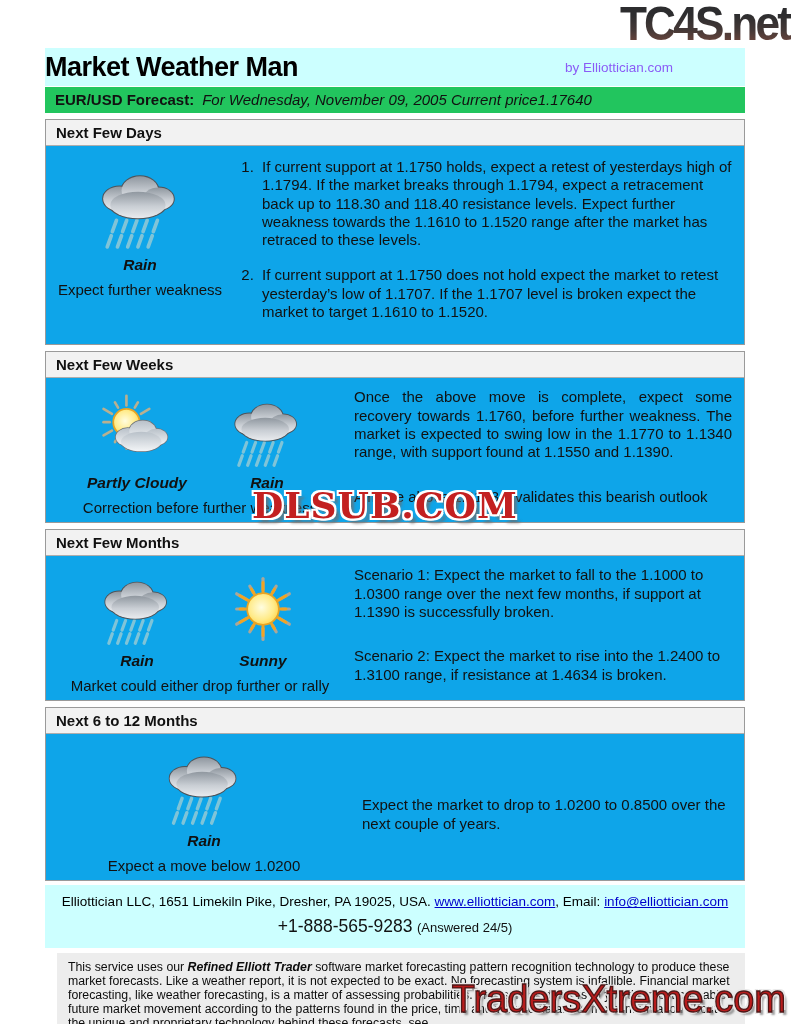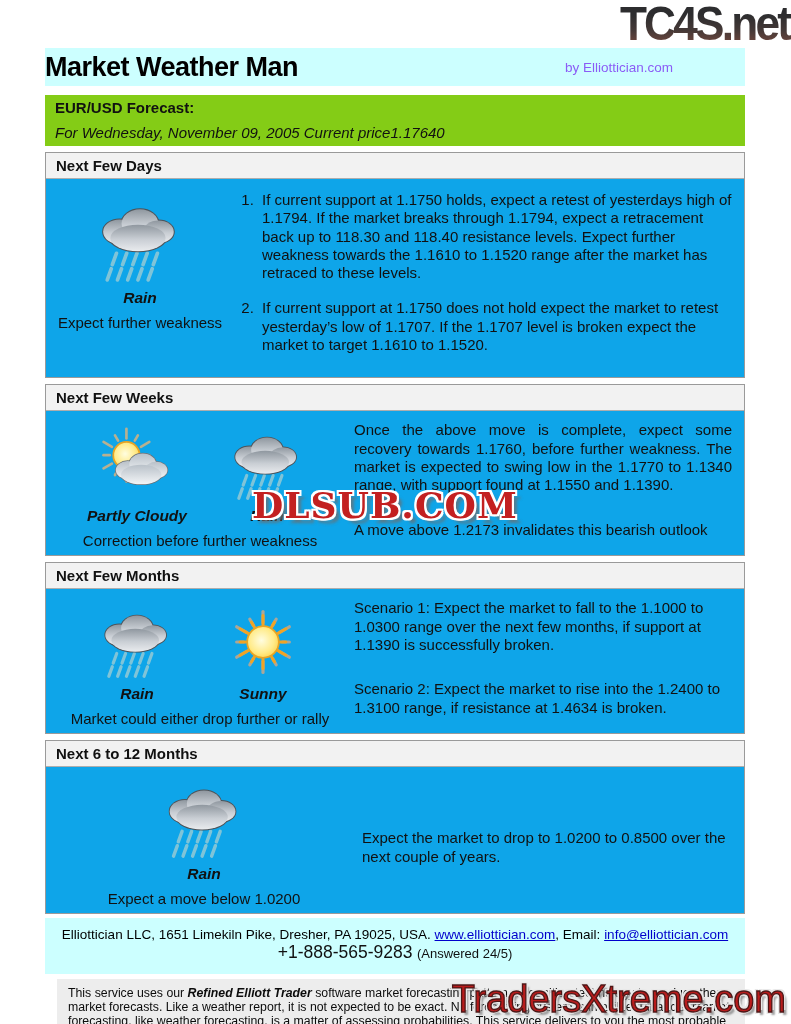--- a/index.html
+++ b/index.html
@@ -25,22 +25,22 @@
   
   .titlebar {
     background:#ccffff; height:38px; display:flex;
     align-items:center; justify-content:space-between; padding:0 14px 0 0;
   }
   .titlebar .title { font-size:27px; font-weight:bold; color:#000; letter-spacing:-.5px; }
   .titlebar .byline { font-size:13.5px; color:#8b5cf6; margin-right:58px; }
 
   
   .forecastbar {
-    background:#84cc16; margin-top:9px; padding:4px 10px 5px 10px;
-    font-size:15px; display:flex; gap:8px; align-items:baseline;flex-direction:column;
+    background:#22c55e; margin-top:1px; padding:4px 10px 5px 10px;
+    font-size:15px; display:flex; gap:8px; align-items:baseline;
   }
   .forecastbar .fc-label { font-weight:bold; }
   .forecastbar .fc-value { font-style:italic; }
 
   
   .section { border:1px solid #9a9a9a; margin-top:6px; background:#0ea5e9; }
   .sec-header {
     background:#f2f2f2; border-bottom:1px solid #adadad;
     font-weight:bold; font-size:15px; padding:4px 10px;
   }
@@ -69,21 +69,21 @@
   .rightcol p.justify { text-align:justify; }
   .rightcol p + p { margin-top:26px; }
   .s4 .rightcol { padding-top:58px; }
 
   
   .footer {
     background:#ccffff; margin-top:4px; text-align:center; padding:9px 0 11px 0;
   }
   .footer .addr { font-size:13.5px; color:#000; }
   .link { color:#0000cc; text-decoration:underline; cursor:pointer; }
-  .footer .phoneline { }
+  .footer .phoneline { margin-top:7px; }
   .footer .phone { font-size:17.5px; }
   .footer .phone-note { font-size:13px; }
 
   
   .disclaimer {
     background:#ededed; margin:5px 0 0 12px; width:688px;
     padding:7px 11px 8px 11px; font-size:12.3px; line-height:1.14; color:#0c0c0c;
   }
   .disclaimer .product { font-weight:bold; font-style:italic; }
 

